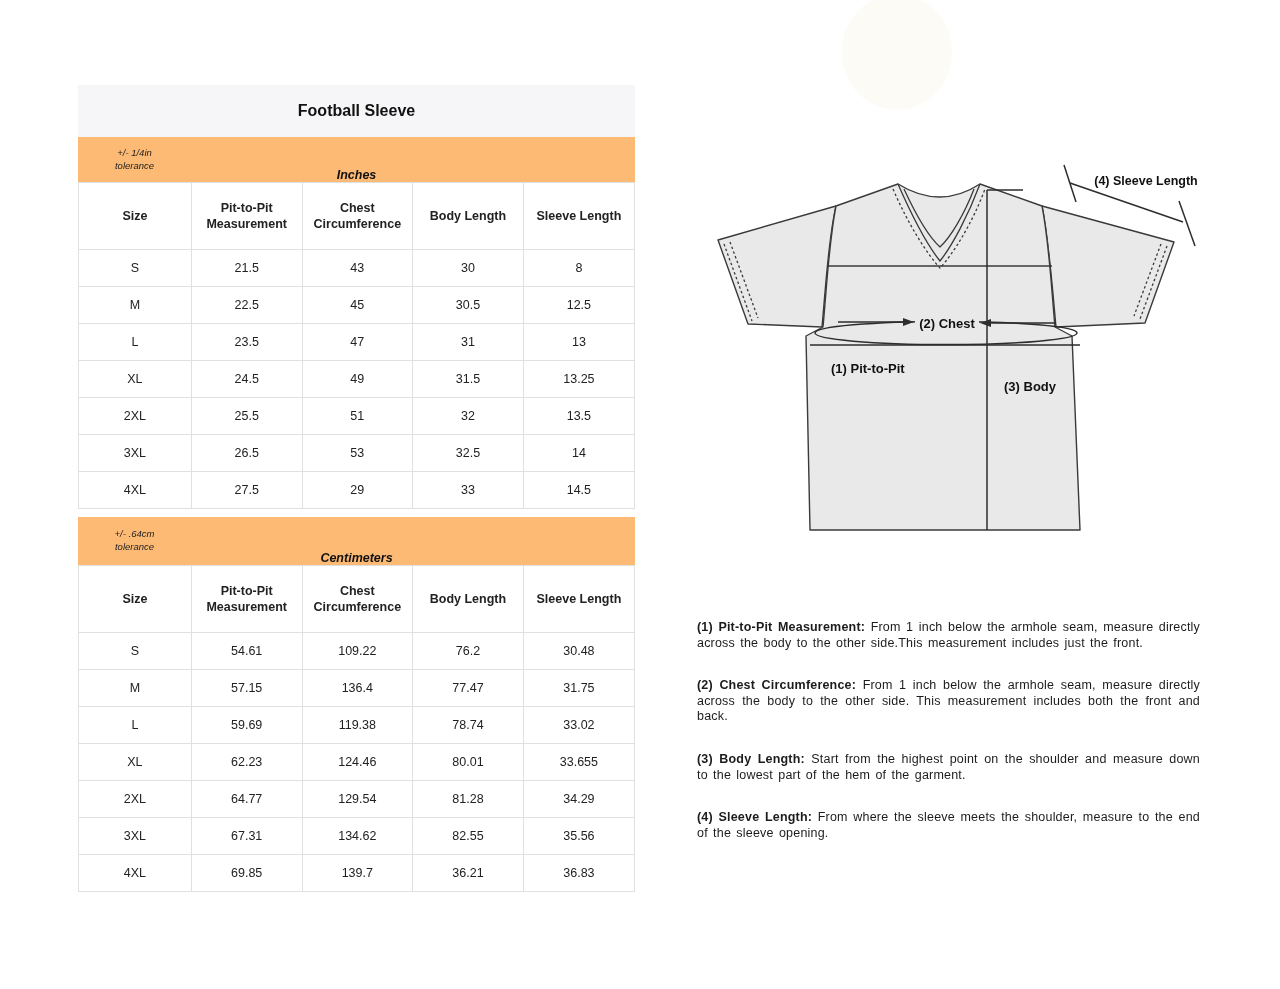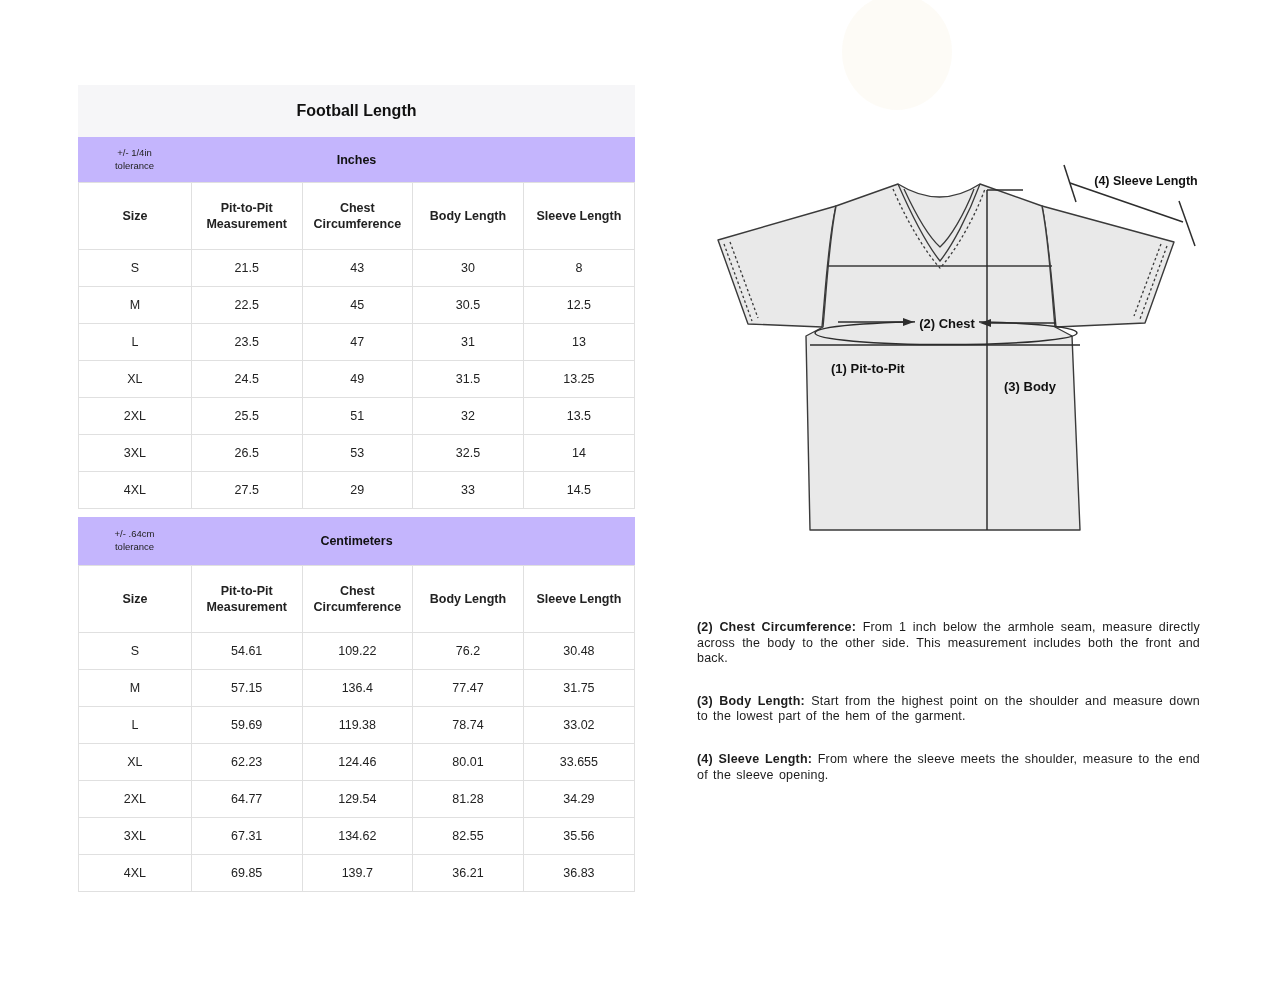--- a/index.html
+++ b/index.html
@@ -8,21 +8,21 @@
 
   
   .watermark { position:absolute; left:842px; top:-6px; width:110px; height:116px; border-radius:50%;
                background:#fbf8ef; opacity:.55; }
 
   
   .sheet { position:absolute; left:78px; top:85px; width:557px; }
   .title-bar { height:52px; background:#f6f6f8; display:flex; align-items:center; justify-content:center; }
   .title-bar span { font-weight:bold; font-size:16px; color:#111; }
 
-  .unit-bar { position:relative; background:#c4b5fd; display:flex; align-items:center; justify-content:center; }
+  .unit-bar { position:relative; background:#fdba74; display:flex; align-items:flex-end; justify-content:center;font-style:italic; }
   .unit-bar.in { height:45px; }
   .unit-bar.cm { height:48px;margin-top:8px; }
   .unit-label { font-weight:bold; font-size:12.5px; color:#111; }
   .tolerance { position:absolute; left:0; top:0; width:113px; height:100%;
                display:flex; flex-direction:column; align-items:center; justify-content:center;
                font-size:9.5px; line-height:1.35; color:#222; text-align:center; }
 
   table.size-table { width:100%; border-collapse:collapse; table-layout:fixed; background:#fff; }
   table.size-table th, table.size-table td {
       border:1px solid #e0e0e0; text-align:center; vertical-align:middle;
@@ -41,21 +41,21 @@
   .note .lead { font-weight:bold; }
 </style>
 </head>
 <body>
 
 <div class="canvas">
   <div class="watermark"></div>
 
   <div class="sheet">
     <div class="title-bar">
-      <span>Football Length</span>
+      <span>Football Sleeve</span>
     </div>
 
     <div class="unit-bar in">
       <div class="tolerance">
         <span>+/- 1/4in</span>
         <span>tolerance</span>
       </div>
       <span class="unit-label">Inches</span>
     </div>
 
@@ -253,17 +253,18 @@
     <rect x="225" y="176" width="64" height="15" fill="#e9e9e9"></rect>
     <g font-size="13">
       <text x="141" y="233">(1) Pit-to-Pit</text>
       <text x="257" y="188" text-anchor="middle">(2) Chest</text>
       <text x="314" y="251">(3) Body</text>
       <text x="456" y="45" text-anchor="middle" font-size="12.5">(4) Sleeve Length</text>
     </g>
   </svg>
 
   <div class="notes">
+    <p class="note"><span class="lead">(1) Pit-to-Pit Measurement:</span> <span>From 1 inch below the armhole seam, measure directly across the body to the other side.This measurement includes just the front.</span></p>
     <p class="note"><span class="lead">(2) Chest Circumference:</span> <span>From 1 inch below the armhole seam, measure directly across the body to the other side. This measurement includes both the front and back.</span></p>
     <p class="note"><span class="lead">(3) Body Length:</span> <span>Start from the highest point on the shoulder and measure down to the lowest part of the hem of the garment.</span></p>
     <p class="note"><span class="lead">(4) Sleeve Length:</span> <span>From where the sleeve meets the shoulder, measure to the end of the sleeve opening.</span></p>
   </div>
 </div>
 
 </body></html>

